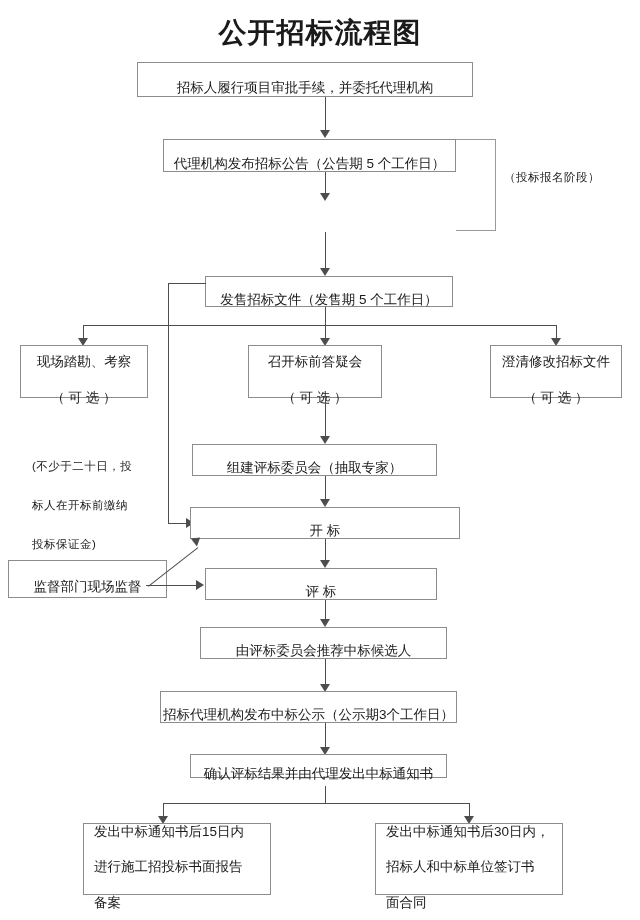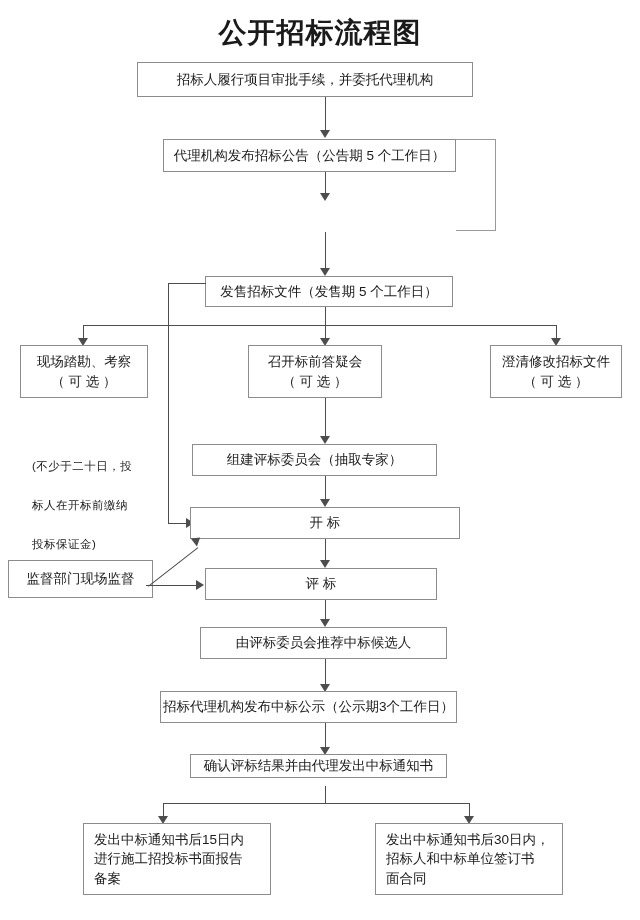--- a/index.html
+++ b/index.html
@@ -35,21 +35,21 @@
     color: #1a1a1a;
     display: flex;
     flex-direction: column;
     align-items: center;
     justify-content: center;
     text-align: center;
     font-size: 13.5px;
     line-height: 1.45;
     padding: 2px 4px;
   }
-  .box .ln { display: block; white-space: nowrap; }
+  .box .ln { display: block; white-space: nowrap; margin-top: 16px; }
   .box.left-align {
     align-items: flex-start;
     text-align: left;
     padding-left: 10px;
   }
   .note {
     position: absolute;
     color: #1a1a1a;
     font-size: 11.5px;
     line-height: 1.7;
@@ -116,20 +116,23 @@
 
   <div class="vline" style="left:325px; top:97px; height:37px;"></div>
   <div class="arrow-down" style="left:320px; top:130px;"></div>
 
   <div class="box" style="left:163px; top:139px; width:293px; height:33px;">
     <span class="ln">代理机构发布招标公告（公告期 5 个工作日）</span>
   </div>
 
   <div class="bracket" style="left:456px; top:139px; width:40px; height:92px;"></div>
 
+  <div class="note" style="left:504px; top:148px; width:128px;">
+    <span class="ln">（投标报名阶段）</span>
+  </div>
 
   <div class="vline" style="left:325px; top:172px; height:25px;"></div>
   <div class="arrow-down" style="left:320px; top:193px;"></div>
 
 
   <div class="vline" style="left:325px; top:232px; height:40px;"></div>
   <div class="arrow-down" style="left:320px; top:268px;"></div>
 
   <div class="box" style="left:205px; top:276px; width:248px; height:31px;">
     <span class="ln">发售招标文件（发售期 5 个工作日）</span>
@@ -187,21 +190,21 @@
     <span class="ln">开    标</span>
   </div>
 
   <div class="vline" style="left:325px; top:539px; height:24px;"></div>
   <div class="arrow-down" style="left:320px; top:560px;"></div>
 
   <div class="box" style="left:205px; top:568px; width:232px; height:32px;justify-content:center;">
     <span class="ln">评    标</span>
   </div>
 
-  <div class="box" style="left:8px; top:560px; width:145px; height:38px;">
+  <div class="box" style="left:8px; top:560px; width:159px; height:38px;">
     <span class="ln">监督部门现场监督</span>
   </div>
 
   <div class="hline" style="left:146px; top:585px; width:52px;"></div>
   <div class="arrow-right" style="left:196px; top:580px;"></div>
 
   <div class="diag" style="left:148px; top:586px; width:63px; transform: rotate(-38deg);"></div>
   <div class="diag-head" style="left:192px; top:536px; transform: rotate(52deg);"></div>
 
   <div class="vline" style="left:325px; top:600px; height:22px;"></div>

